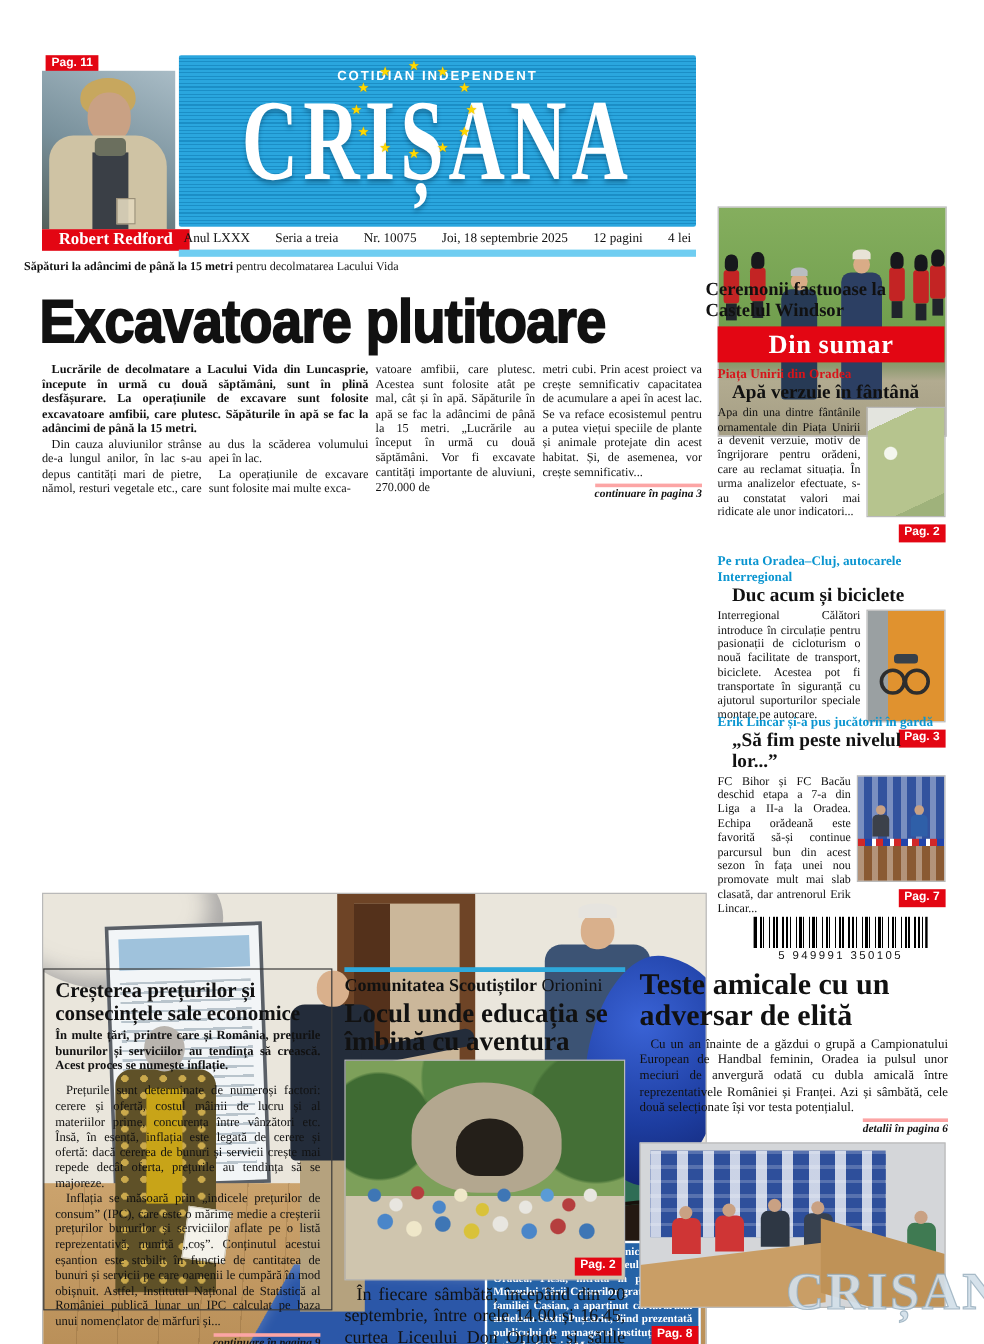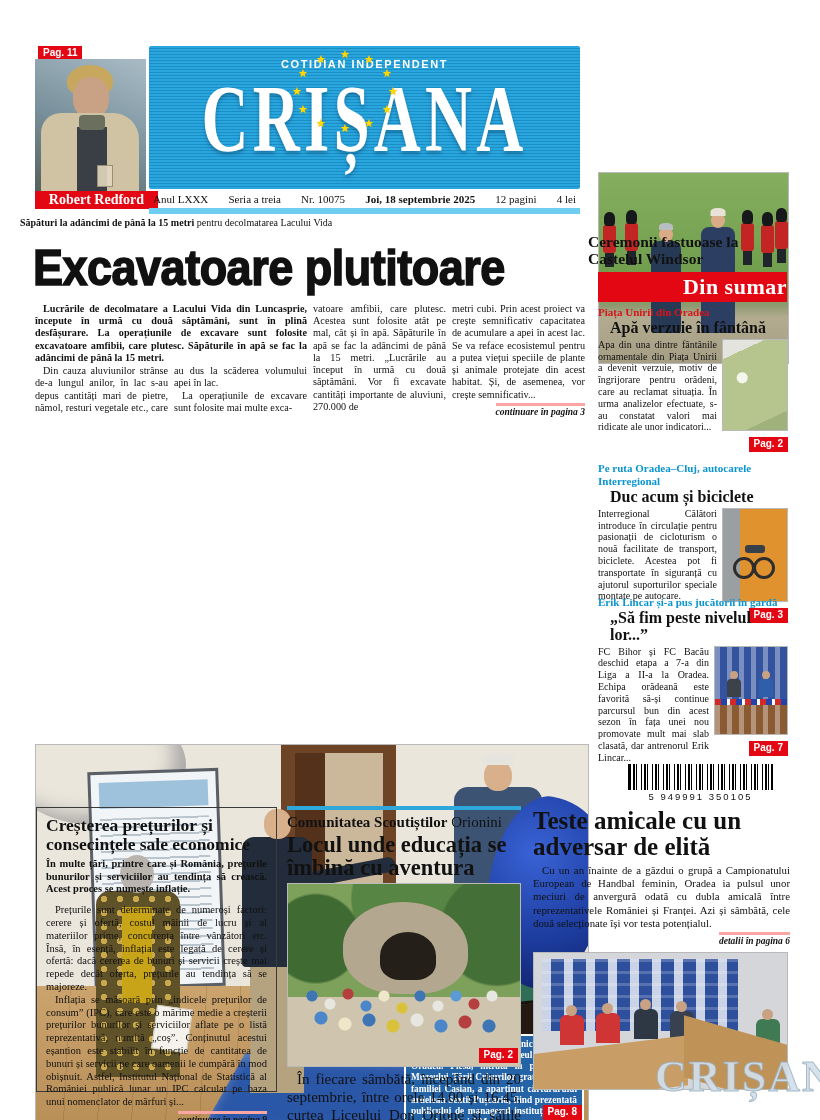--- a/index.html
+++ b/index.html
@@ -23,21 +23,21 @@
   .stars span{position:absolute;color:#ffd900;font-size:11px;line-height:1;
      text-shadow:0 0 1px #c79500;font-family:"DejaVu Sans",sans-serif;}
   .stars span:nth-child(1){left:239px;top:40px}.stars span:nth-child(2){left:233px;top:58px}
   .stars span:nth-child(3){left:215px;top:72px}.stars span:nth-child(4){left:191px;top:77px}
   .stars span:nth-child(5){left:167px;top:72px}.stars span:nth-child(6){left:149px;top:58px}
   .stars span:nth-child(7){left:143px;top:40px}.stars span:nth-child(8){left:149px;top:22px}
   .stars span:nth-child(9){left:167px;top:8px}.stars span:nth-child(10){left:191px;top:3px}
   .stars span:nth-child(11){left:215px;top:8px}.stars span:nth-child(12){left:233px;top:22px}
   .info-row{left:149px;top:191px;width:431px;height:16px;display:flex;align-items:center;
      justify-content:space-between;font-size:11px;padding:0 4px;box-sizing:border-box;}
-  .info-row .b{font-weight:bold;text-align:right;}
+  .info-row .b{font-weight:normal;text-align:right;}
   .cyan-bar{left:149px;top:208px;width:431px;height:6px;background:#6fcdf1;}
   
   .pag11{left:38px;top:46px;}
   .redford{left:35px;top:59px;width:111px;height:132px;border:none;
      background:linear-gradient(205deg,#a9bcc6,#78909b 55%,#55605b);}
   .redford .hair{position:absolute;left:32px;top:6px;width:46px;height:32px;background:#c7a75e;border-radius:50% 50% 42% 42%;}
   .redford .face{position:absolute;left:38px;top:18px;width:36px;height:42px;background:#c9a184;border-radius:46%;}
   .redford .jacket{position:absolute;left:6px;top:54px;width:98px;height:80px;background:#cfc3a4;border-radius:20px 26px 0 0;}
   .redford .shirt{position:absolute;left:42px;top:68px;width:30px;height:66px;background:#3a3f46;}
   .redford .scarf{position:absolute;left:44px;top:56px;width:26px;height:15px;background:#6b6f5e;border-radius:4px;}
@@ -55,21 +55,21 @@
      width:14px;height:15px;background:#d9ac87;border-radius:50%;}
   .walker.charles{left:52px;top:68px;width:30px;height:92px;background:#273a55;}
   .walker.charles::after{content:"";position:absolute;left:50%;top:-18px;transform:translateX(-50%);
      width:14px;height:7px;background:#b9bdc1;border-radius:45% 45% 0 0;}
   .walker.trump{left:102px;top:54px;width:34px;height:106px;background:#2c3f63;}
   .walker.trump::after{content:"";position:absolute;left:50%;top:-19px;transform:translateX(-50%);
      width:15px;height:8px;background:#e8e3d6;border-radius:45% 45% 0 0;}
   .windsor .badge,.cave .badge{position:absolute;right:2px;bottom:3px;}
   .ceremonii{left:588px;top:233px;width:190px;font-weight:bold;font-size:15.5px;line-height:1.12;}
   .dinsumar{left:598px;top:272px;width:189px;height:30px;background:#e30613;color:#fff;
-     font-weight:bold;font-size:22px;text-align:right;line-height:29px;letter-spacing:.5px;}
+     font-weight:bold;font-size:22px;text-align:center;line-height:29px;letter-spacing:.5px;}
   .story{left:598px;width:190px;}
   .story .kicker{font-weight:bold;font-size:11px;line-height:1.18;}
   .story .kicker.red{color:#d7141a;}
   .story .kicker.blue{color:#0a95d0;}
   .story h3{margin:1px 12px 2px;font-size:16px;line-height:1.05;}
   .story .row{display:flex;gap:5px;}
   .story .body{flex:1;font-size:10px;line-height:1.18;}
   .story .pcol{width:66px;flex:none;text-align:right;}
   .story .pcol .photo{width:64px;margin-bottom:2px;}
   .s1{top:306px;} .s2{top:462px;} .s3{top:596px;}

